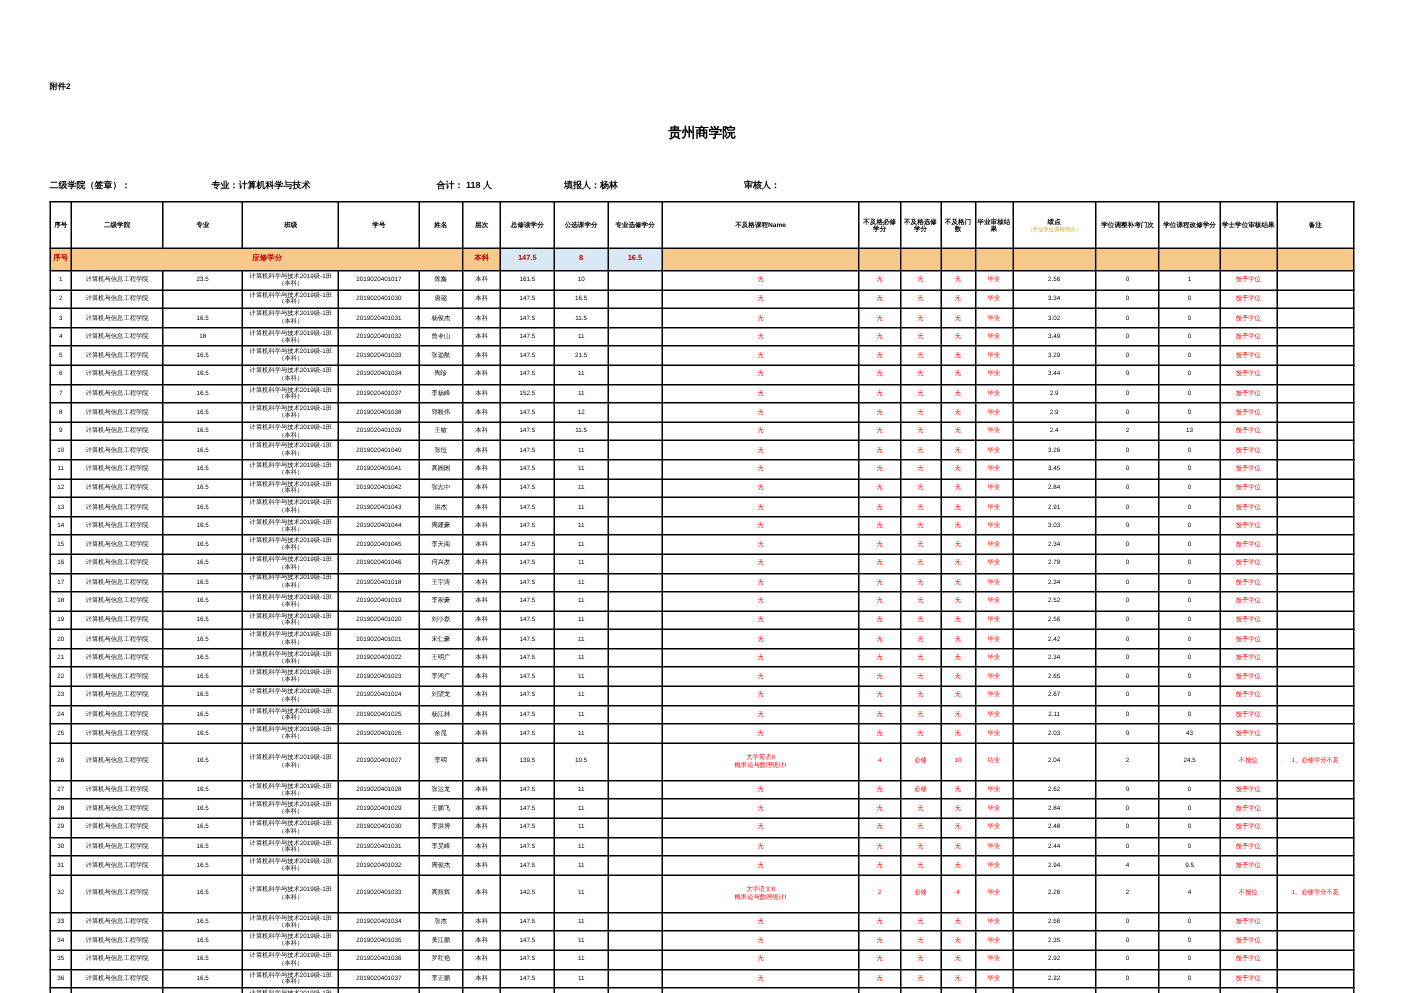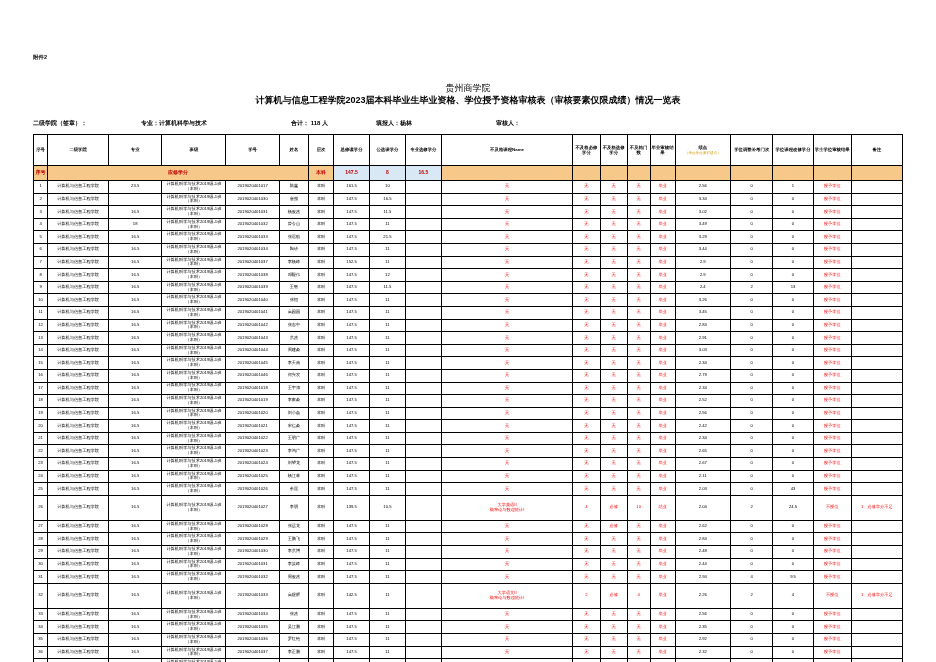--- a/index.html
+++ b/index.html
@@ -14,21 +14,21 @@
 
   .attach{
     position:absolute;left:33px;top:54px;
     font-size:5.5px;font-weight:bold;
   }
 
   .titles{
     position:absolute;left:0;top:82px;width:936px;
     text-align:center;
   }
-  .t1{font-size:9px;font-weight:normal;line-height:12px;}
+  .t1{font-size:9px;font-weight:bold;line-height:12px;}
   .t2{font-size:9px;font-weight:bold;line-height:13px;}
 
   .metarow{
     position:absolute;left:33px;top:119px;width:870px;
     font-size:6px;font-weight:bold;
     display:flex;
   }
   .metarow .m1{width:108px;}
   .metarow .m2{width:150px;}
   .metarow .m3{width:85px;}
@@ -100,21 +100,20 @@
 </style>
 </head>
 <body>
 
 <div class="page">
 
   <div class="attach">附件2</div>
 
   <div class="titles">
     <div class="t1">贵州商学院</div>
-    <div class="t2">计算机与信息工程学院2023届本科毕业生毕业资格、学位授予资格审核表（审核要素仅限成绩）情况一览表</div>
   </div>
 
   <div class="metarow">
     <div class="m1">二级学院（签章）：</div>
     <div class="m2">专业：计算机科学与技术</div>
     <div class="m3">合计：  118 人</div>
     <div class="m4">填报人：杨林</div>
     <div class="m5">审核人：</div>
   </div>
 

